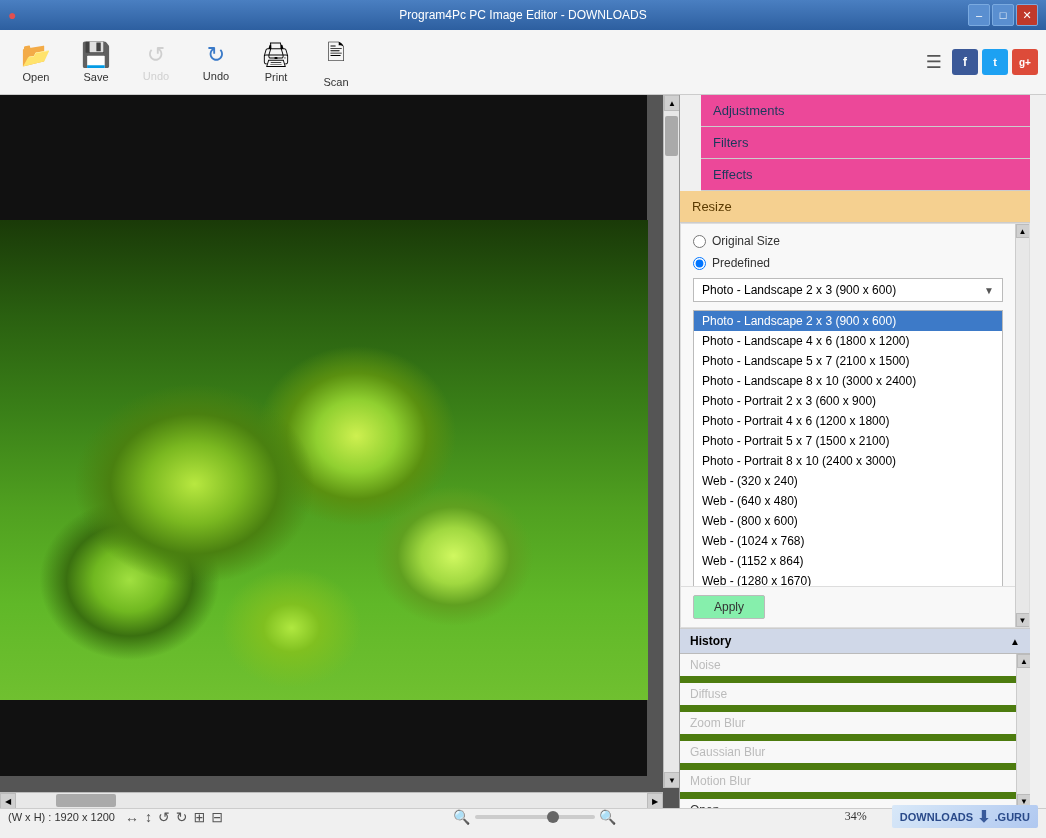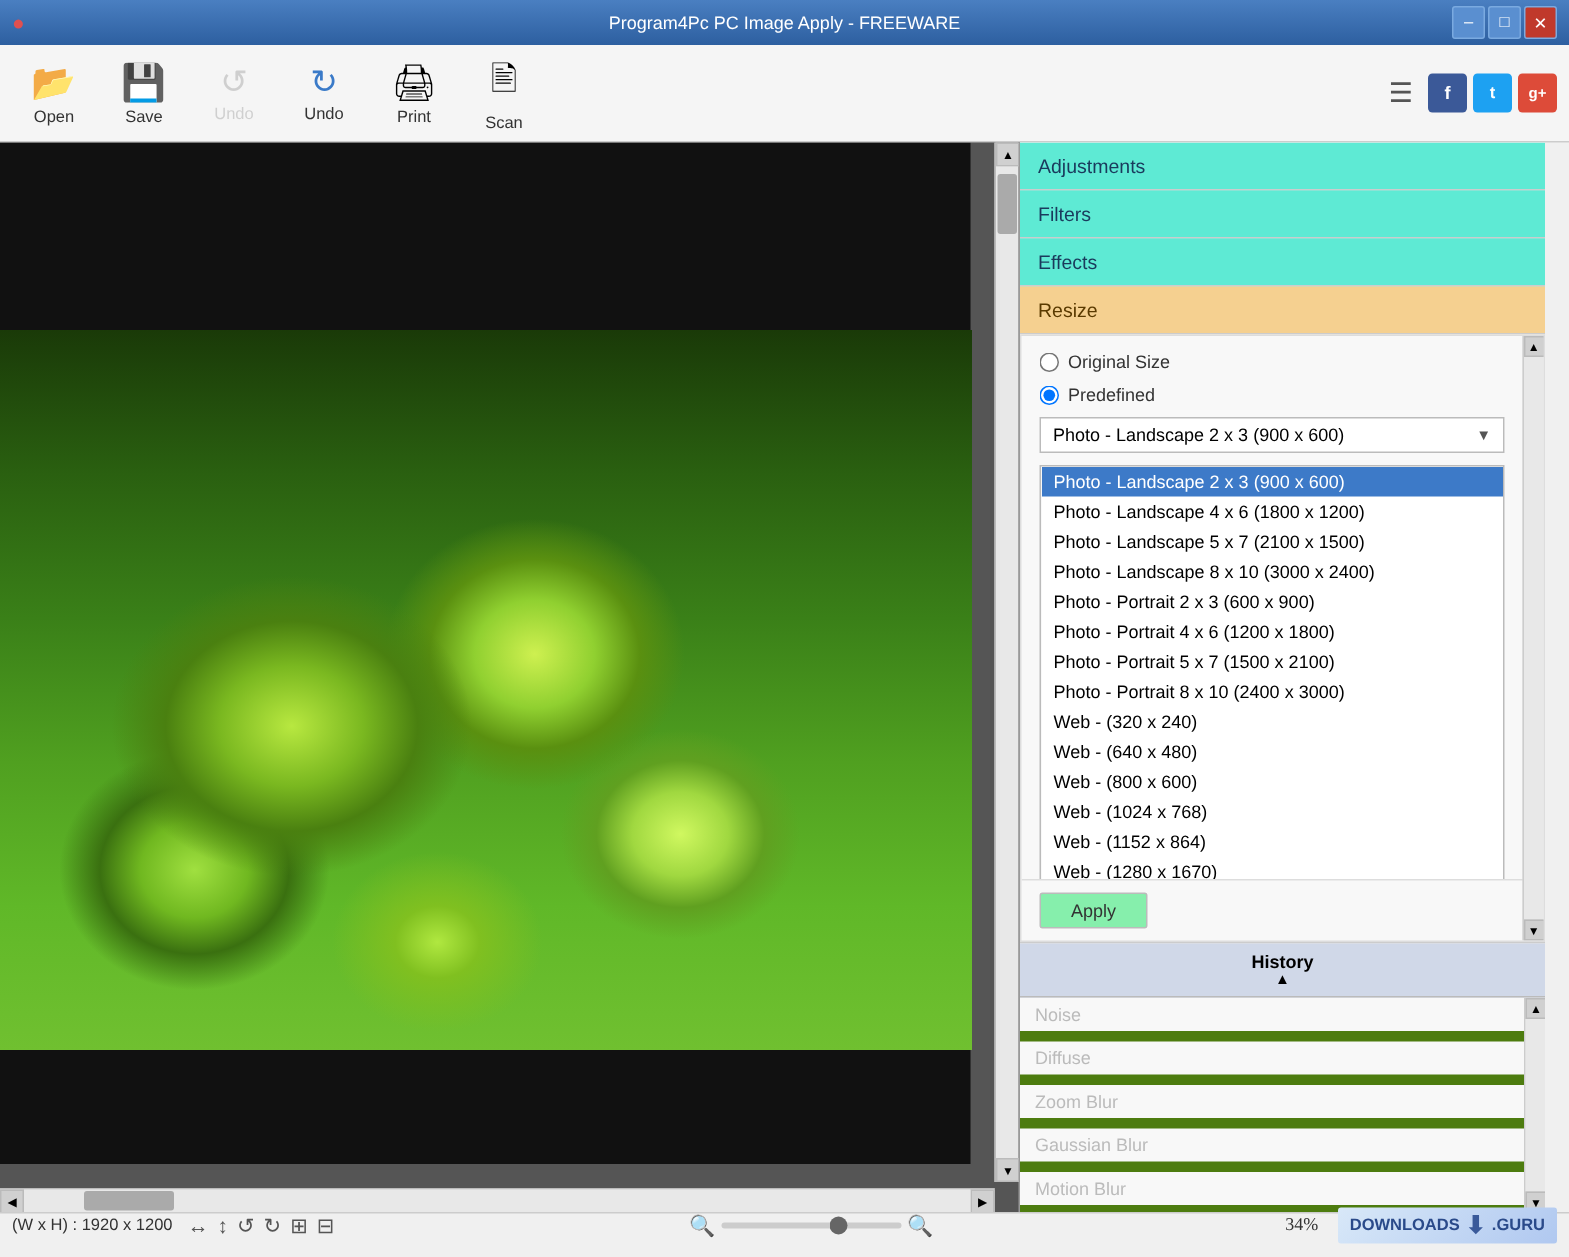--- a/index.html
+++ b/index.html
@@ -128,21 +128,21 @@
     }
 
     
     .panel-section-header {
       padding: 8px 12px;
       font-size: 13px;
       font-weight: normal;
       cursor: pointer;
       border-bottom: 1px solid #ccc;
     }
-    .panel-section-header.blue { background: #5eead4; color: #1a3a5c; }
+    .panel-section-header.blue { background: #ec4899; color: #1a3a5c; margin-left: 21px; }
     .panel-section-header.active-orange { background: #f5d090; color: #5a3a00; }
 
     
     #resize-panel {
       background: #f8f8f8;
       border: 1px solid #ddd;
       flex: 1;
       display: flex;
       flex-direction: column;
       overflow: hidden;
@@ -184,21 +184,20 @@
     }
     .history-header {
       background: #d0d8e8;
       padding: 5px 10px;
       font-size: 12px;
       font-weight: bold;
       display: flex;
       align-items: center;
       justify-content: space-between;
       border-bottom: 1px solid #bbb;
-      flex-direction: column;
     }
     .history-list { overflow-y: hidden; flex: 1; position: relative; }
     .history-item { padding: 4px 10px; font-size: 12px; border-bottom: 7px solid #4d7c0f; }
     .history-item.active { color: #333; }
     .history-item.dimmed { color: #bbb; }
     .history-scrollbar { position: absolute; right: 0; top: 0; bottom: 0; width: 14px; background: #e0e0e0; border-left: 1px solid #ccc; display: flex; flex-direction: column; }
 
     
     #watermark {
       position: absolute;
@@ -227,21 +226,21 @@
 
     #resize-inner { padding-right: 14px; }
   </style>
 </head>
 <body>
 
 <div id="titlebar">
   <div id="titlebar-left">
     <span style="color:#e05050; font-size:14px;">●</span>
   </div>
-  <span style="position:absolute;left:50%;transform:translateX(-50%);font-size:12px;color:#fff;">Program4Pc PC Image Apply - FREEWARE</span>
+  <span style="position:absolute;left:50%;transform:translateX(-50%);font-size:12px;color:#fff;">Program4Pc PC Image Editor - DOWNLOADS</span>
   <div id="titlebar-controls">
     <div class="title-btn">–</div>
     <div class="title-btn">□</div>
     <div class="title-btn close">✕</div>
   </div>
 </div>
 
 <div id="toolbar">
   <div class="tool-btn">
     <span class="icon">📂</span>
@@ -396,18 +395,18 @@
   </div>
   <div class="zoom-slider-container">
     <span class="zoom-minus">🔍</span>
     <div class="zoom-slider">
       <div class="zoom-slider-thumb"></div>
     </div>
     <span class="zoom-plus">🔍</span>
   </div>
   <span style="margin-left:auto; font-size:12px;font-family:Liberation Serif, serif;">34%</span>
 
-  <div id="watermark" style="position:relative; margin-left:5px; background:linear-gradient(135deg, #d8e8f8, #b0c8f0); padding:2px 8px; border-radius:2px;">
+  <div id="watermark" style="position:relative; margin-left:17px; background:linear-gradient(135deg, #d8e8f8, #b0c8f0); padding:2px 8px; border-radius:2px;">
     <span style="font-size:11px; color:#2a4a8a; font-weight:bold;">DOWNLOADS</span>
     <span style="font-size:16px;">⬇</span>
     <span style="font-size:11px; color:#2a4a8a; font-weight:bold;">.GURU</span>
   </div>
 </div>
 
 </body></html>

